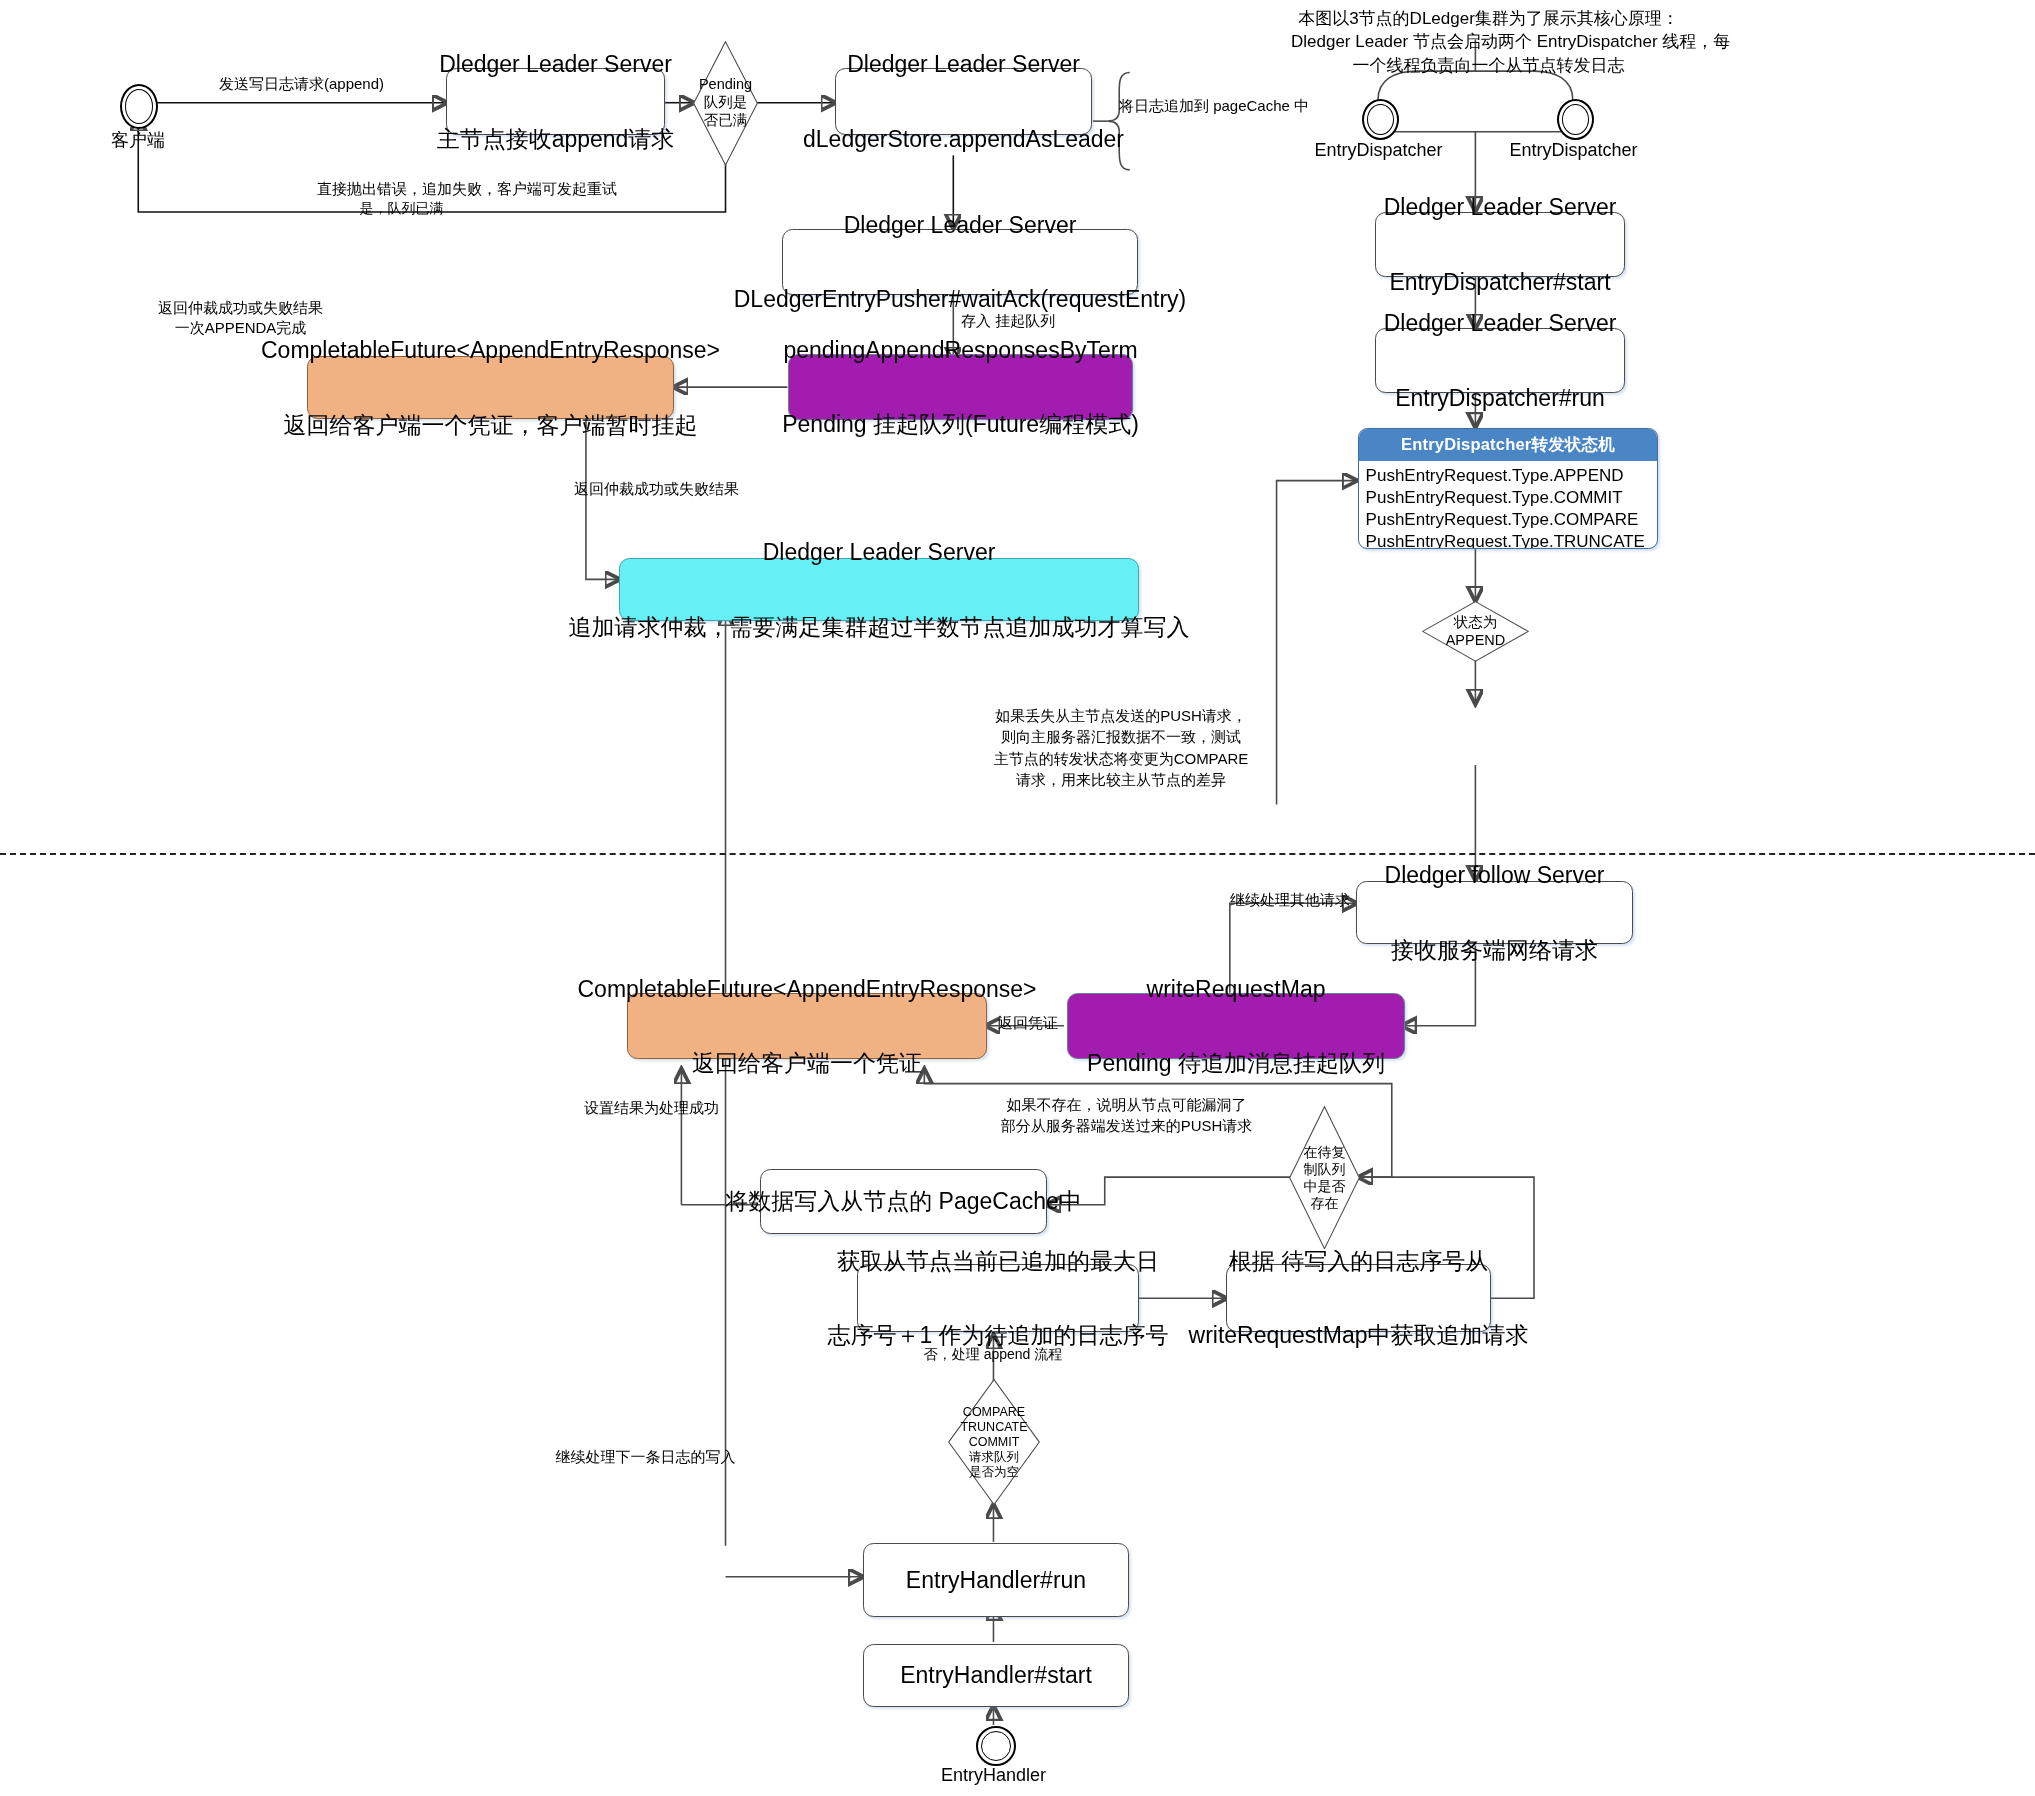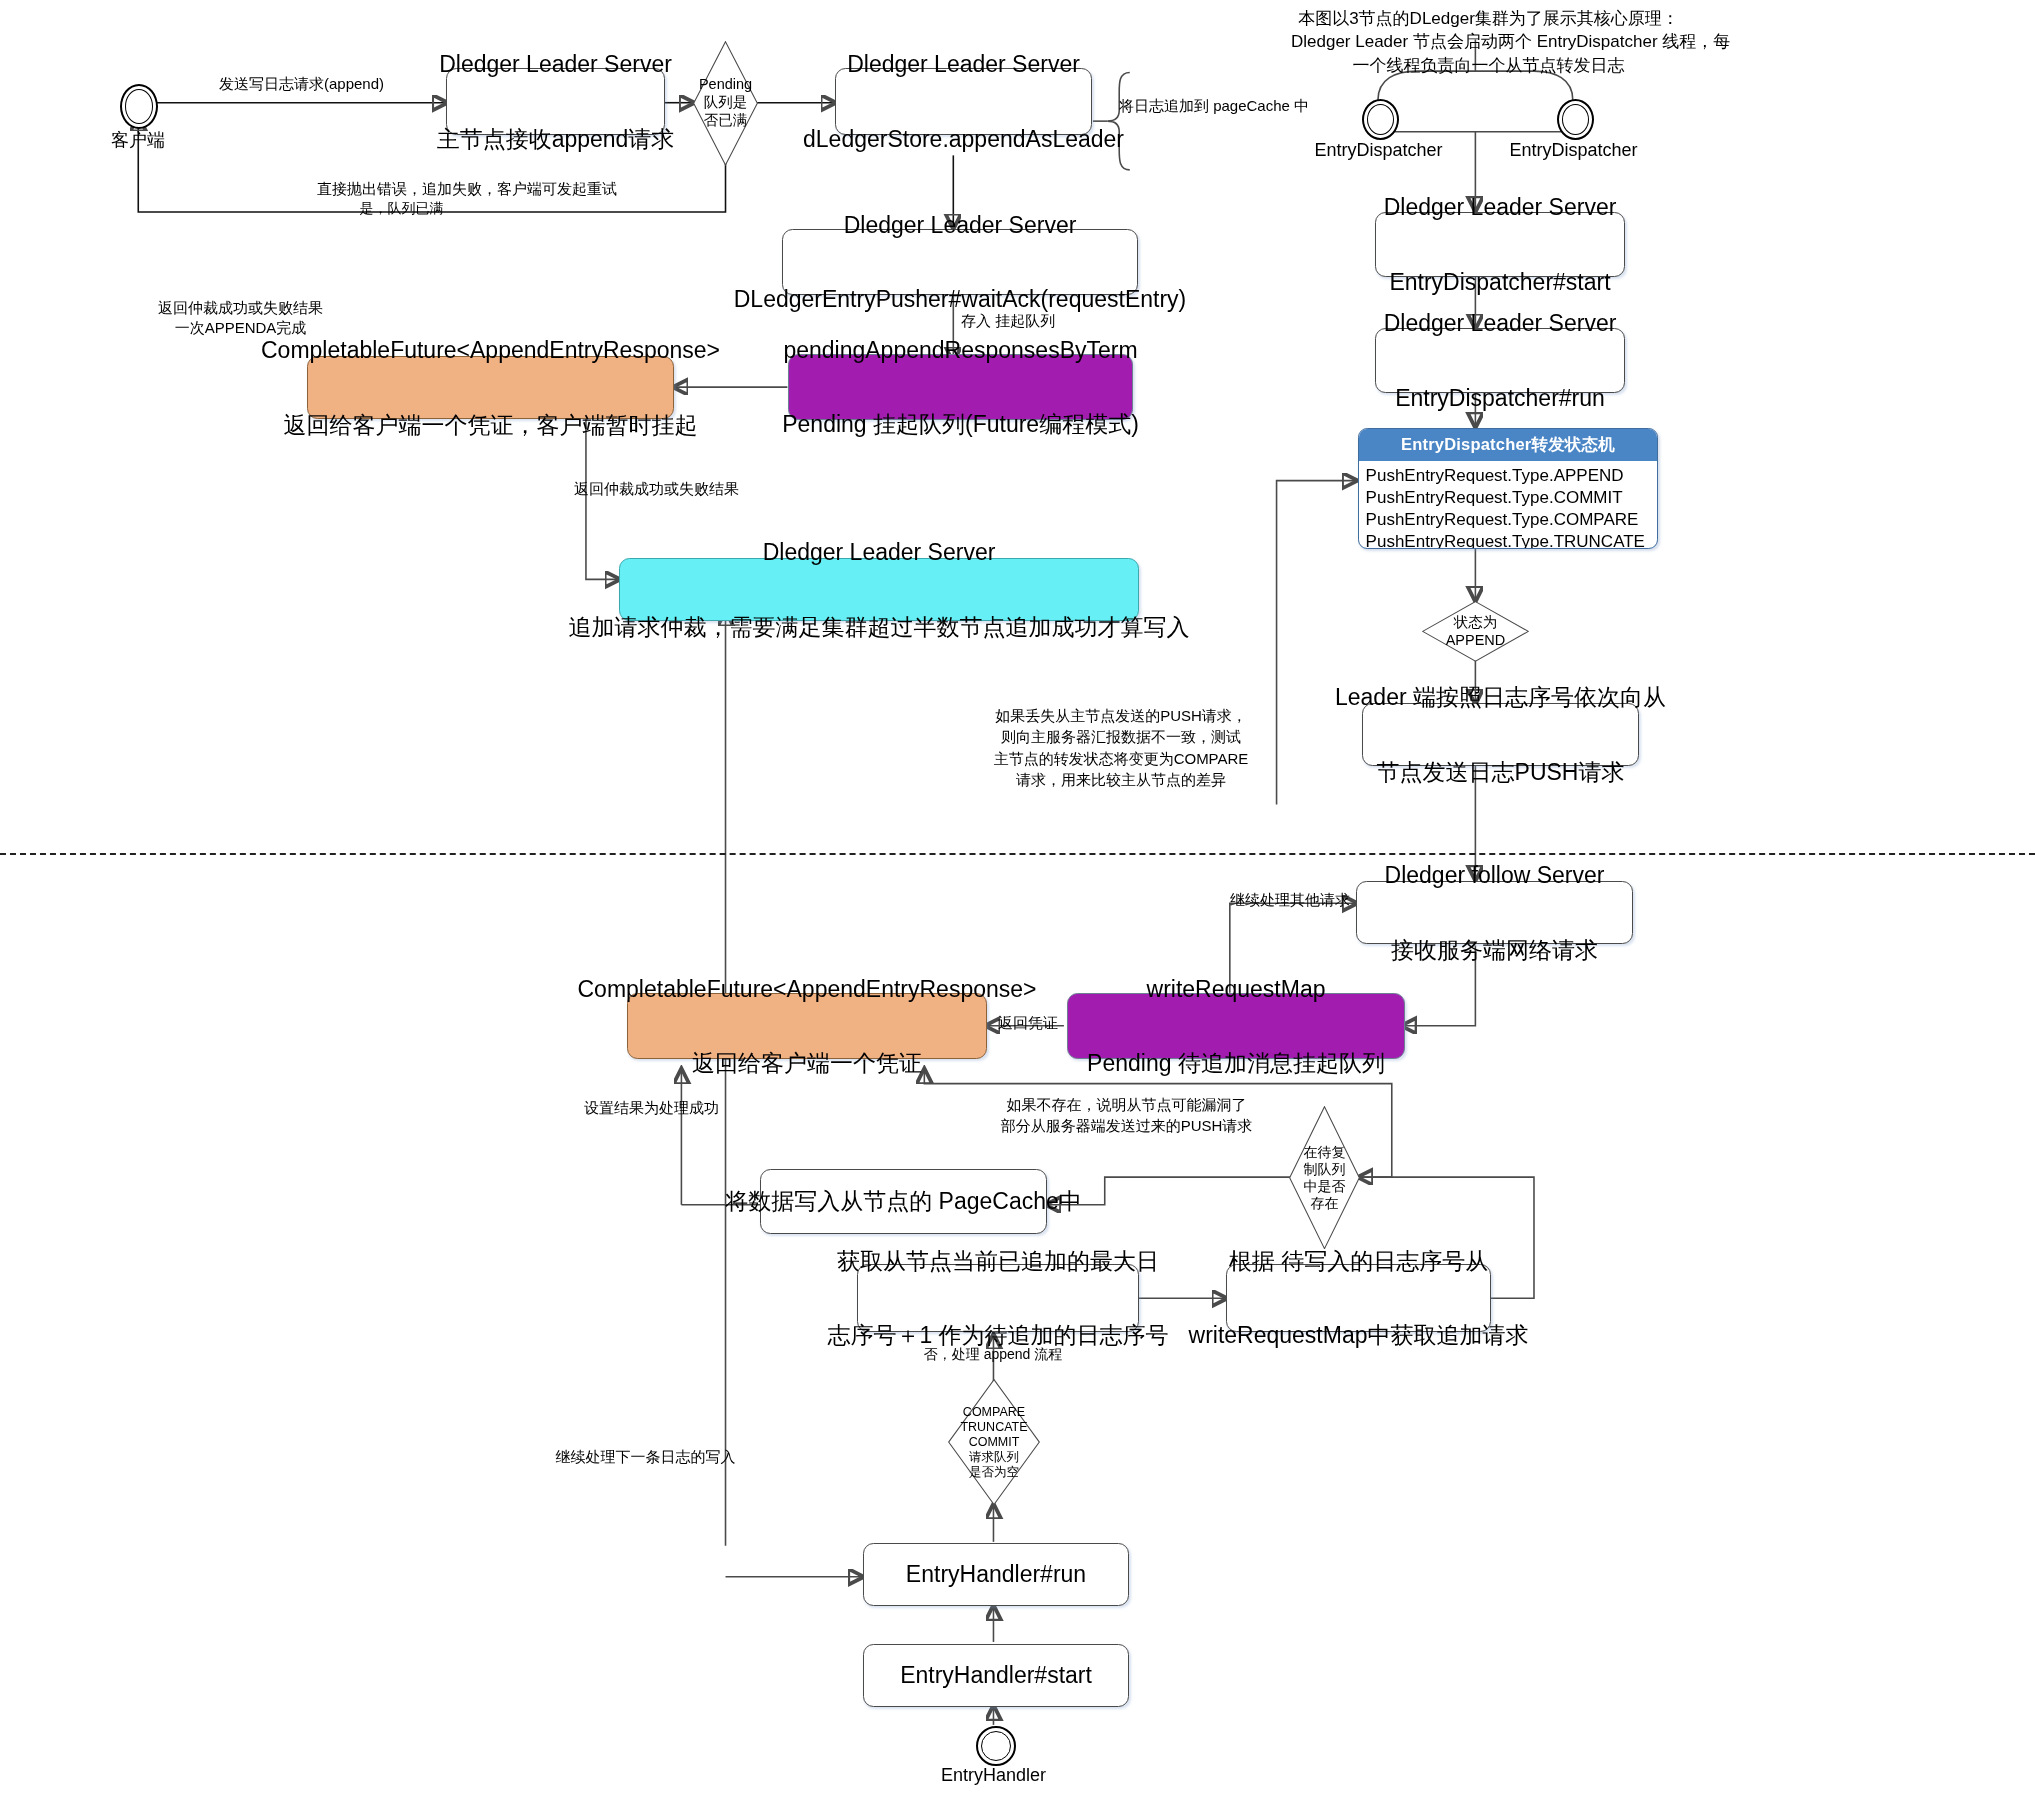--- a/index.html
+++ b/index.html
@@ -248,24 +248,20 @@
   <div class="diamond" style="left:1422px;top:601px;width:107px;height:61px;">
     <svg class="dshape" viewBox="0 0 162 92" preserveAspectRatio="none">
       <polygon points="81,1 161,46 81,91 1,46" fill="#fff" stroke="#4a4a4a" stroke-width="1.6"></polygon>
     </svg>
     <div class="dtext">
       <span class="l">状态为</span>
       <span class="l">APPEND</span>
     </div>
   </div>
 
-  <div class="node" style="left:1362px;top:703px;width:277px;height:63px;">
-    <span class="l">Leader 端按照日志序号依次向从</span>
-    <span class="l">节点发送日志PUSH请求</span>
-  </div>
 
   <div class="node fill-blue" style="left:1067px;top:993px;width:338px;height:66px;">
     <span class="l">writeRequestMap</span>
     <span class="l">Pending 待追加消息挂起队列</span>
   </div>
 
   <div class="node" style="left:1356px;top:881px;width:277px;height:63px;">
     <span class="l">Dledger follow Server</span>
     <span class="l">接收服务端网络请求</span>
   </div>
@@ -307,21 +303,21 @@
     </svg>
     <div class="dtext" style="font-size:12.5px;line-height:1.2;">
       <span class="l">COMPARE</span>
       <span class="l">TRUNCATE</span>
       <span class="l">COMMIT</span>
       <span class="l">请求队列</span>
       <span class="l">是否为空</span>
     </div>
   </div>
 
-  <div class="node" style="left:863px;top:1543px;width:266px;height:63px;">
+  <div class="node" style="left:863px;top:1543px;width:266px;height:74px;">
     <span class="l">EntryHandler#run</span>
   </div>
 
   <div class="node" style="left:863px;top:1644px;width:266px;height:63px;">
     <span class="l">EntryHandler#start</span>
   </div>
 
   <div class="circ" style="left:976px;top:1726px;width:36px;height:36px;">
     <div class="inner"></div>
   </div>

